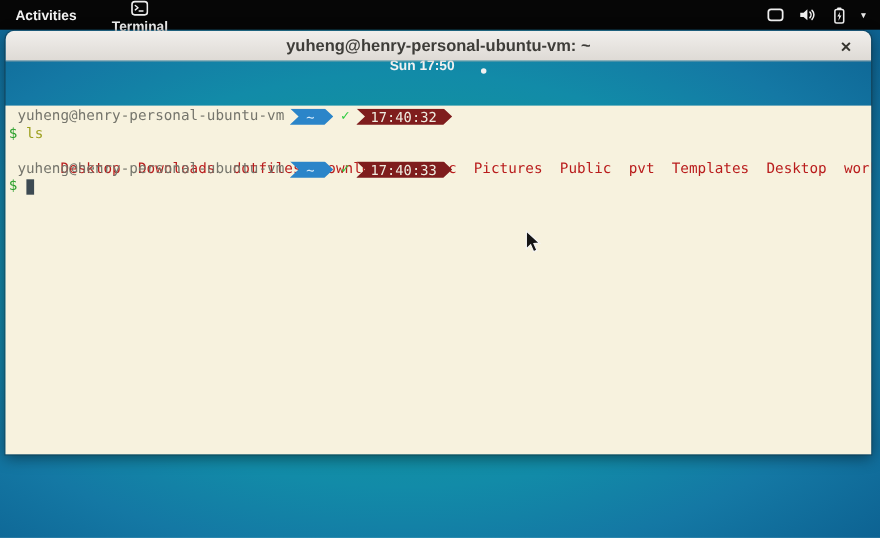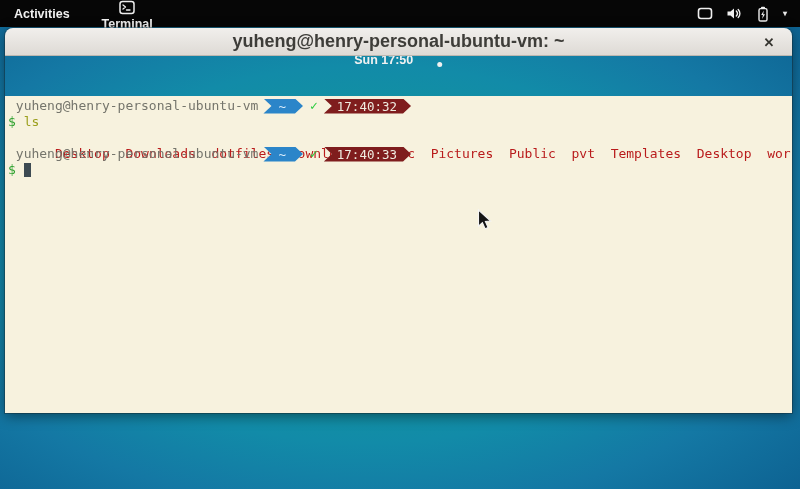--- a/index.html
+++ b/index.html
@@ -37,21 +37,21 @@
     display:flex; flex-direction:column;
   }
   .titlebar {
     height:28px; flex:0 0 28px;
     background:linear-gradient(#f1efec, #dedad5);
     border-bottom:1px solid #bcb7b0;
     border-radius:8px 8px 0 0;
     position:relative;
     display:flex; align-items:center; justify-content:center;
   }
-  .titlebar .title { font-size:18px; font-weight:bold; color:#3e3d39; }
+  .titlebar .title { font-size:15px; font-weight:bold; color:#3e3d39; }
   .close-btn {
     position:absolute; right:10px; top:0; height:28px; width:26px;
     display:flex; align-items:center; justify-content:center;
     color:#35342f; font-size:13px; font-weight:bold; cursor:default;
   }
   .screen {
     flex:1 1 auto;
     background:#f7f2de;
     font-family:"DejaVu Sans Mono", monospace;
     font-size:13px; line-height:16px;

